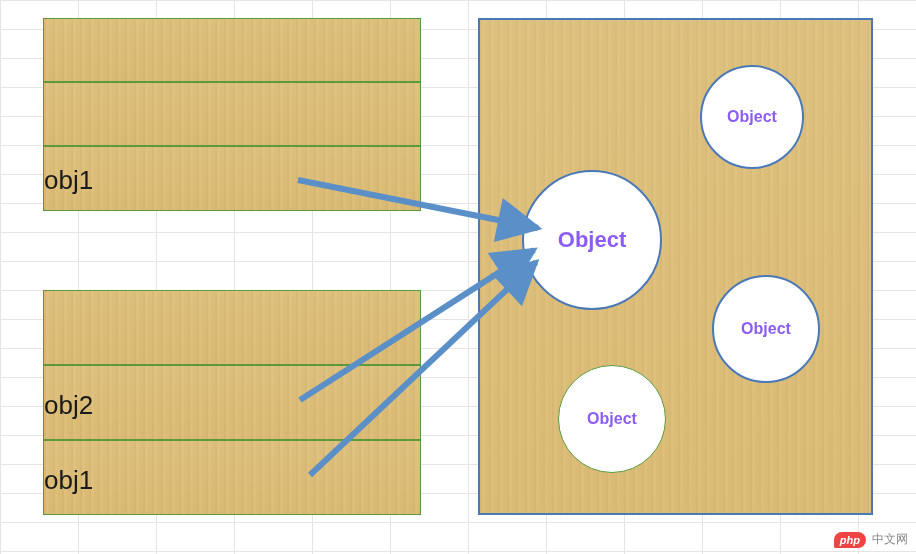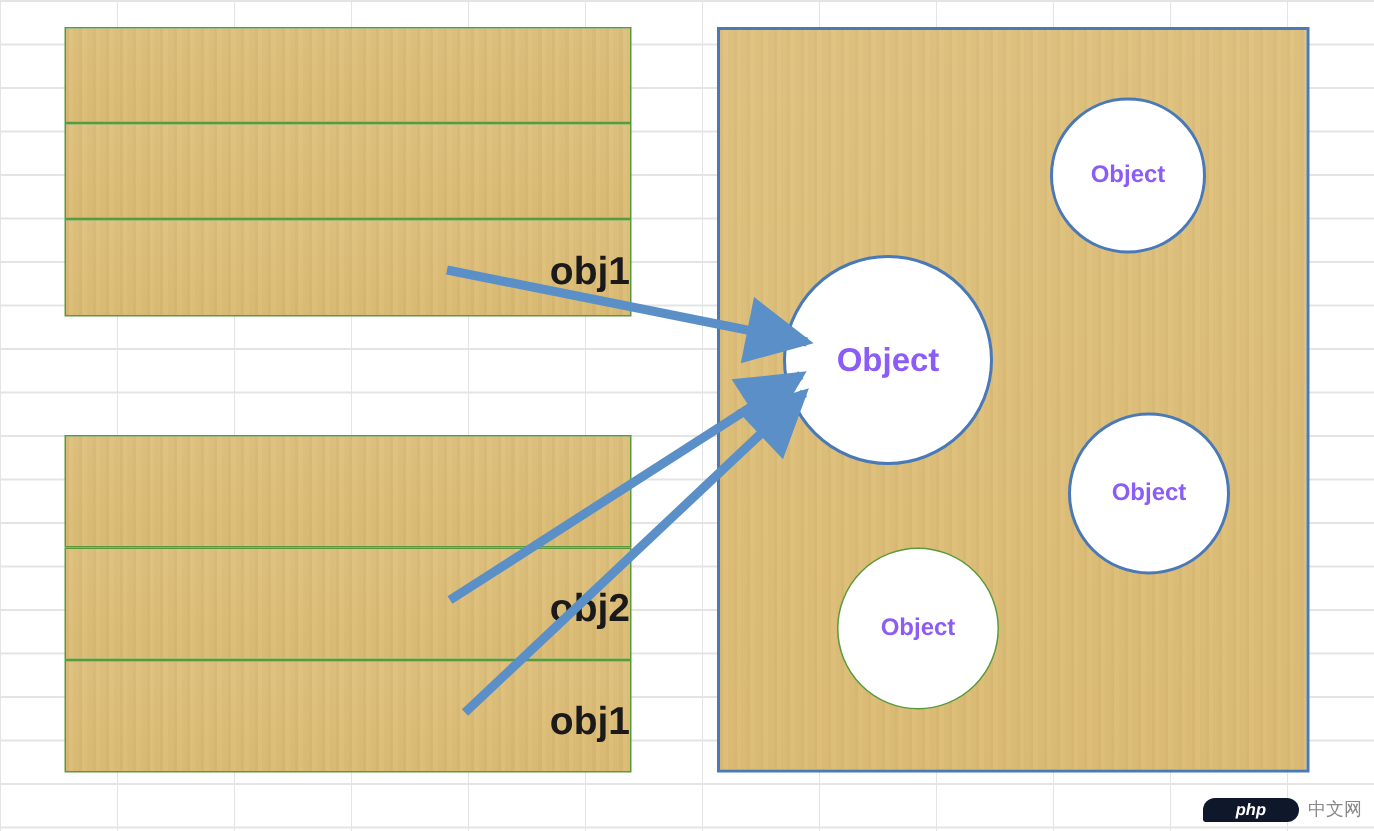--- a/index.html
+++ b/index.html
@@ -30,23 +30,23 @@
     background:
       repeating-linear-gradient(90deg,
         rgba(180,140,70,0.25) 0 2px,
         rgba(210,175,100,0.25) 2px 5px,
         rgba(195,160,85,0.25) 5px 9px),
       linear-gradient(#e4c98a,#e0c27d);
   }
   .stack-label {
     position: absolute;
     left: 0; right: 0;
-    text-align: right;
+    text-align: left;
     font-size: 26px;
-    font-weight: 700;
+    font-weight: 400;
     color: #1a1a1a;
   }
   .heap {
     position: absolute;
     border: 2px solid #4a79b8;
     background:
       repeating-linear-gradient(90deg,
         rgba(180,140,70,0.22) 0 2px,
         rgba(210,175,100,0.22) 2px 5px,
         rgba(195,160,85,0.22) 5px 9px),
@@ -69,25 +69,25 @@
     position: absolute;
     right: 8px;
     bottom: 6px;
     display: flex;
     align-items: center;
     gap: 6px;
     font-size: 12px;
     color: #888;
   }
   .logo .badge {
-    background: #0f172a;
+    background: #ef4444;
     color: #fff;
     font-weight: 700;
     font-size: 11px;
-    padding: 2px 22px;
+    padding: 2px 6px;
     border-radius: 10px 10px 10px 2px;
     font-style: italic;
   }
 </style>
 </head>
 <body>
 
 <div class="grid"></div>
 
 <div class="wood" style="left:43px; top:18px; width:378px; height:64px;">
@@ -97,21 +97,21 @@
   <span class="stack-label" style="top:18px;"></span>
 </div>
 <div class="wood" style="left:43px; top:146px; width:378px; height:65px;">
   <span class="stack-label" style="top:18px;">obj1</span>
 </div>
 
 <div class="wood" style="left:43px; top:290px; width:378px; height:75px;">
   <span class="stack-label" style="top:24px;"></span>
 </div>
 <div class="wood" style="left:43px; top:365px; width:378px; height:75px;">
-  <span class="stack-label" style="top:24px;padding-left:47px;">obj2</span>
+  <span class="stack-label" style="top:24px;">obj2</span>
 </div>
 <div class="wood" style="left:43px; top:440px; width:378px; height:75px;">
   <span class="stack-label" style="top:24px;">obj1</span>
 </div>
 
 <div class="heap" style="left:478px; top:18px; width:395px; height:497px;"></div>
 
 <div class="circle c-blue" style="left:522px; top:170px; width:140px; height:140px; font-size:22px;">
   <span>Object</span>
 </div>

